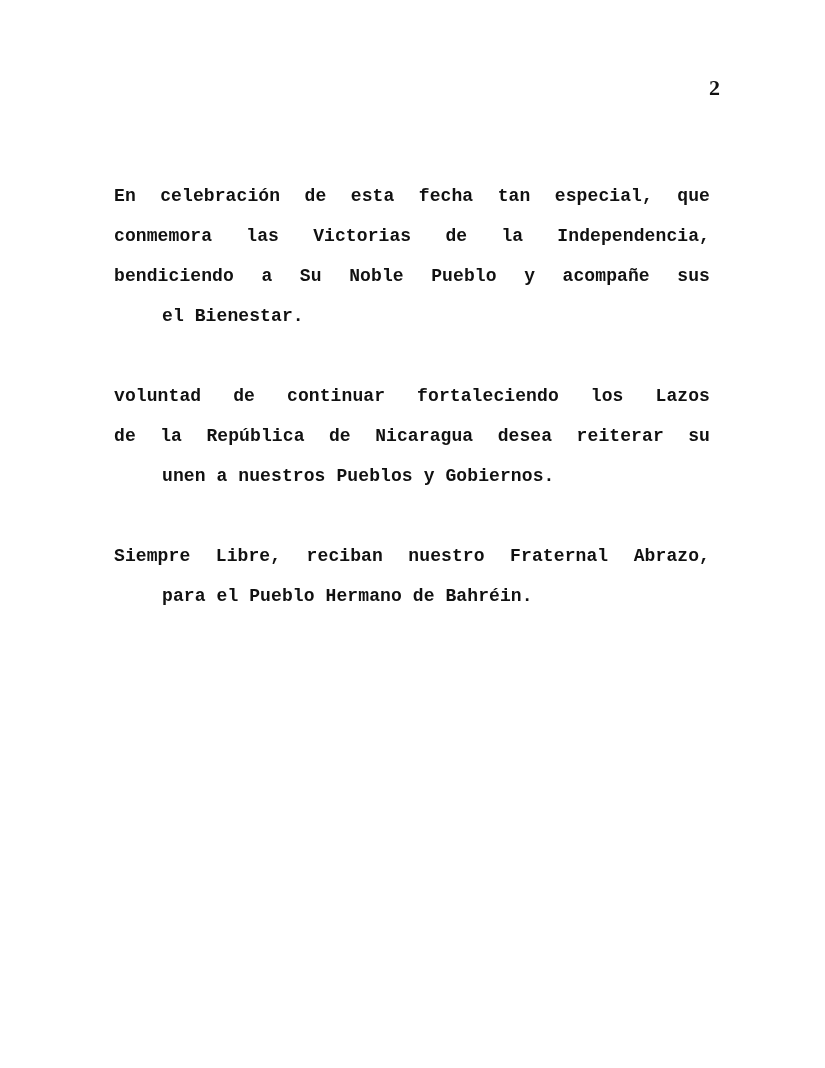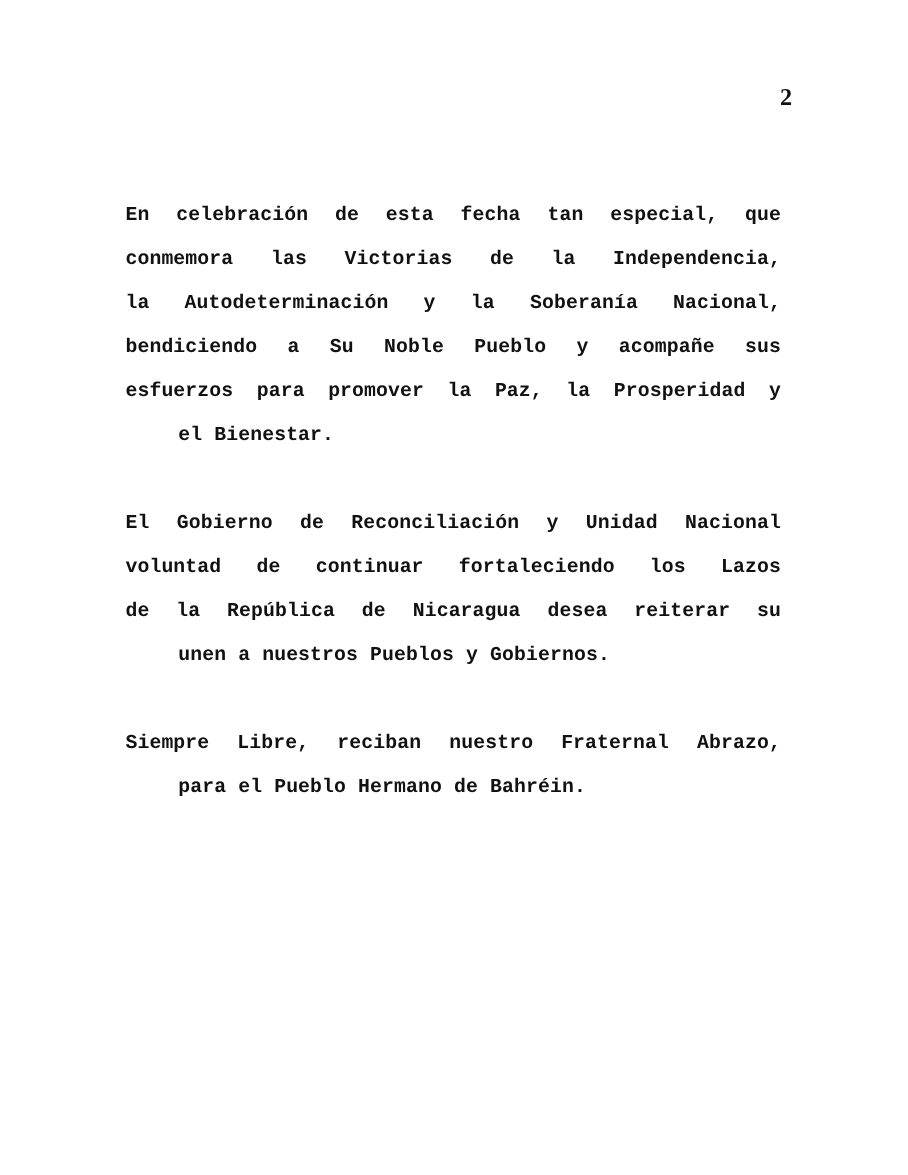--- a/index.html
+++ b/index.html
@@ -54,27 +54,24 @@
   </style>
 </head>
 <body>
 
 <div class="page-number">2</div>
 
 <div class="body-text">
   <p class="para">
     <span class="line">En celebración de esta fecha tan especial, que</span>
     <span class="line">conmemora las Victorias de la Independencia,</span>
-    <span class="line">la Autodeterminación y la Soberanía Nacional,</span>
     <span class="line">bendiciendo a Su Noble Pueblo y acompañe sus</span>
-    <span class="line">esfuerzos para promover la Paz, la Prosperidad y</span>
     <span class="line last">el Bienestar.</span>
   </p>
   <p class="para">
-    <span class="line">El Gobierno de Reconciliación y Unidad Nacional</span>
     <span class="line">voluntad de continuar fortaleciendo los Lazos</span>
     <span class="line">de la República de Nicaragua desea reiterar su</span>
     <span class="line last">unen a nuestros Pueblos y Gobiernos.</span>
   </p>
   <p class="para">
     <span class="line">Siempre Libre, reciban nuestro Fraternal Abrazo,</span>
     <span class="line last">para el Pueblo Hermano de Bahréin.</span>
   </p>
 </div>
 

